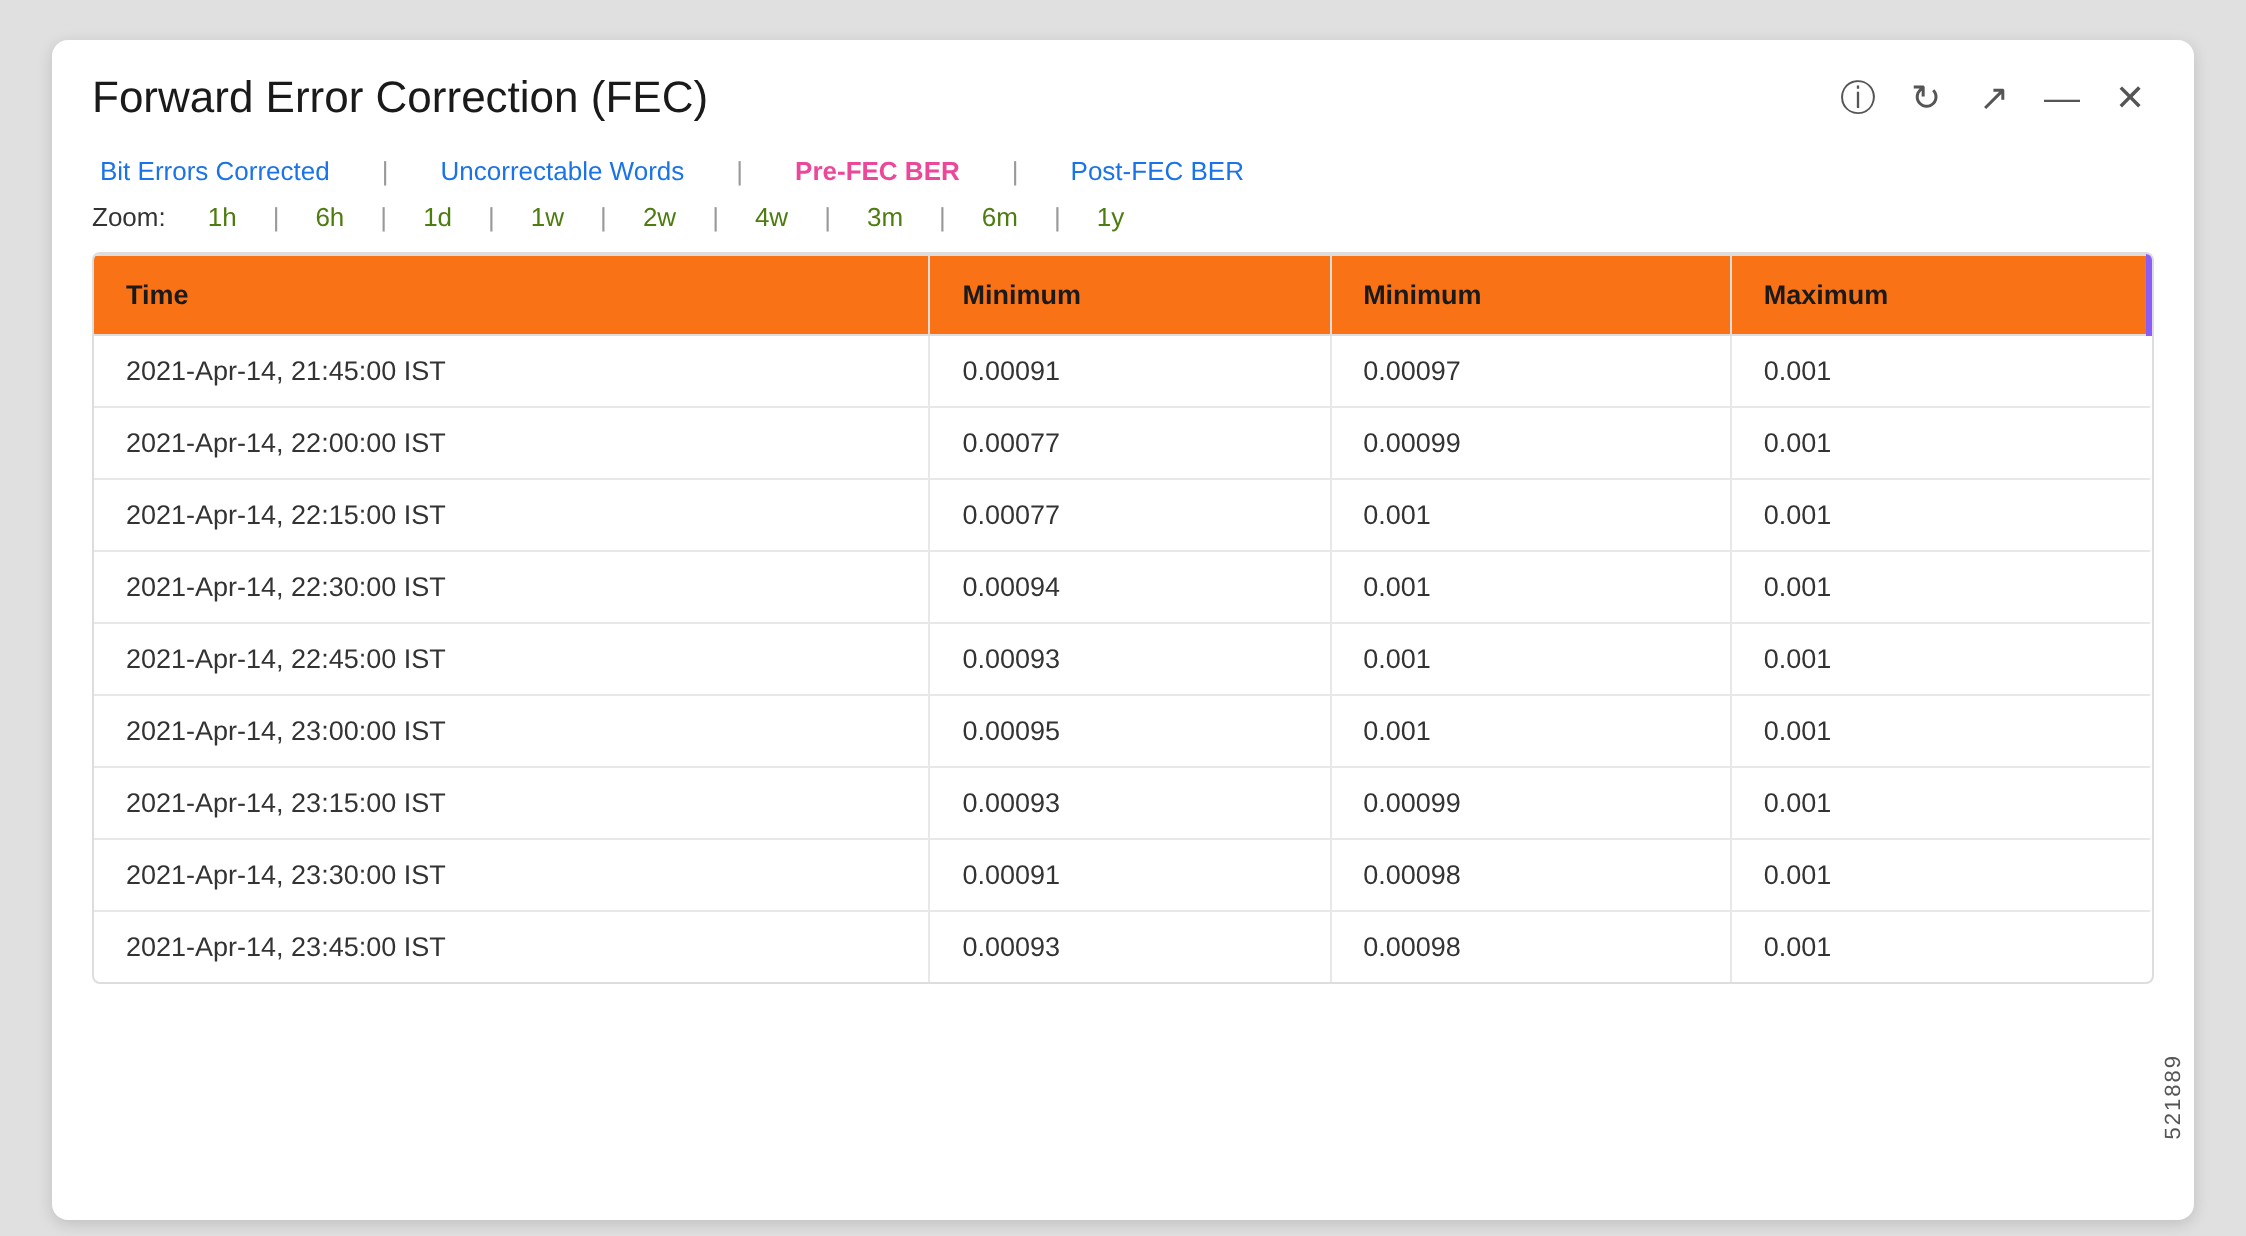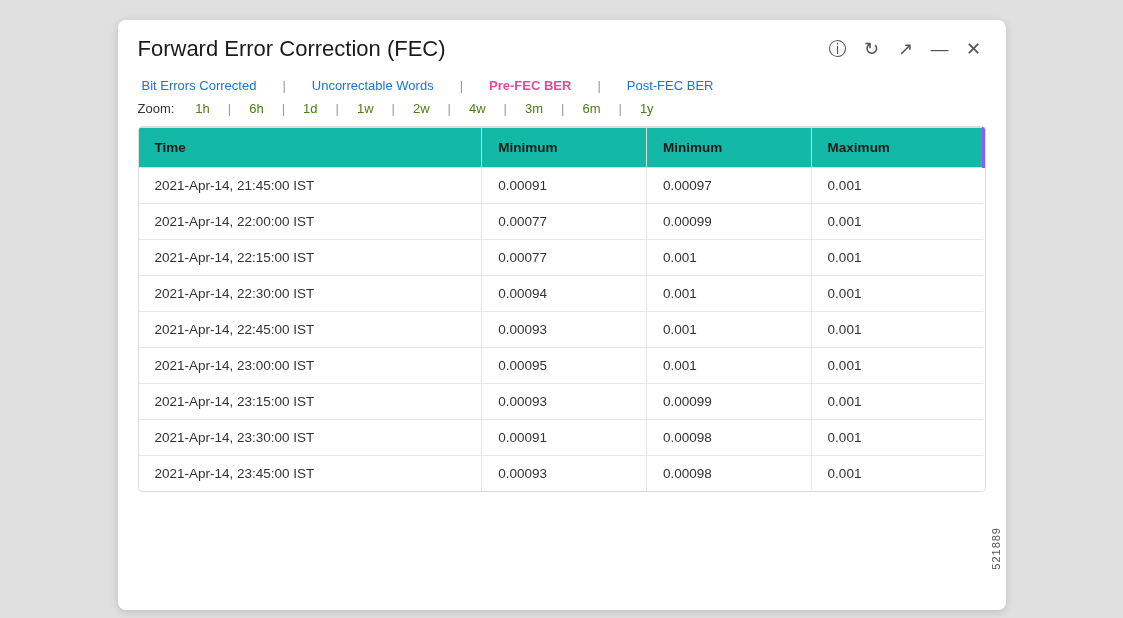--- a/index.html
+++ b/index.html
@@ -10,21 +10,21 @@
       display: flex;
       align-items: center;
       justify-content: center;
       min-height: 100vh;
       padding: 20px;
     }
     .card {
       background: #ffffff;
       border-radius: 8px;
       box-shadow: 0 2px 8px rgba(0,0,0,0.15);
-      width: 888px;
+      width: 1071px;
       min-height: 590px;
       position: relative;
       overflow: hidden;
     }
     .card-header {
       display: flex;
       align-items: center;
       justify-content: space-between;
       padding: 16px 20px 10px 20px;
       border-bottom: none;
@@ -98,21 +98,21 @@
       padding: 0 20px 20px 20px;
       overflow-y: auto;
       max-height: 480px;
     }
     table {
       width: 100%;
       border-collapse: collapse;
       font-size: 13.5px;
     }
     thead tr {
-      background: #14b8a6;
+      background: #f97316;
       border-bottom: 1px solid #ddd;
     }
     thead th {
       text-align: left;
       padding: 12px 16px;
       font-weight: 700;
       color: #1a1a1a;
       border-right: 1px solid #ddd;
       border-top: 1px solid #ddd;
     }

